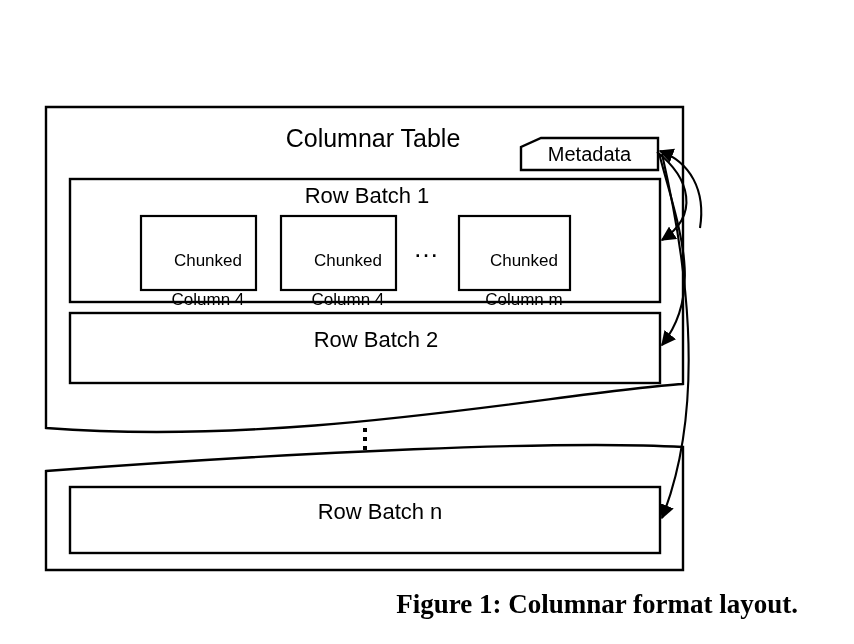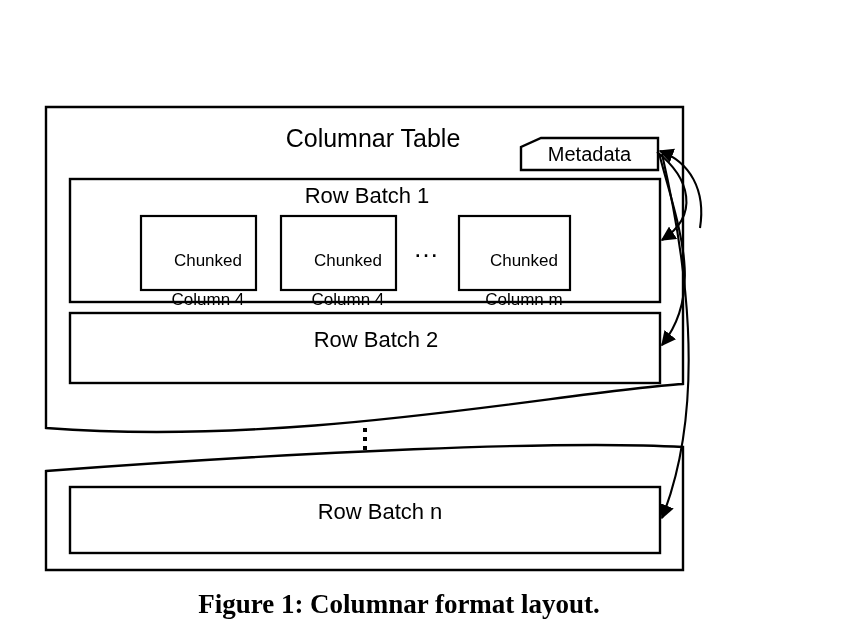--- a/index.html
+++ b/index.html
@@ -29,21 +29,21 @@
   .lbl-rb2{left:70px;top:327px;width:612px;font-size:22px;}
   .lbl-rbn{left:70px;top:499px;width:590px;font-size:22px;margin-left:15px;}
   .lbl-cc{font-size:17px;}
   .lbl-cc1{left:141px;top:231px;width:115px;}
   .lbl-cc2{left:281px;top:231px;width:115px;}
   .lbl-ccm{left:459px;top:231px;width:111px;}
   .lbl-col-ellipsis{left:404px;top:234px;width:46px;font-size:26px;letter-spacing:2px;}
   .lbl-caption{
     left:0px;top:589px;width:798px;
     font-family:"Liberation Serif", serif;
-    font-weight:bold;font-size:27px;
+    font-weight:bold;font-size:27px;text-align:right;
   }
 </style>
 </head>
 <body>
 
 <div id="figure-root">
 
   <svg id="diagram-svg" width="854" height="644" viewBox="0 0 854 644">
 
     <path d="M 46,428 L 46,107 L 683,107 L 683,384 C 560,392 300,447 46,428 Z" fill="none" stroke="#000000" stroke-width="2.4" stroke-linejoin="miter"></path>

